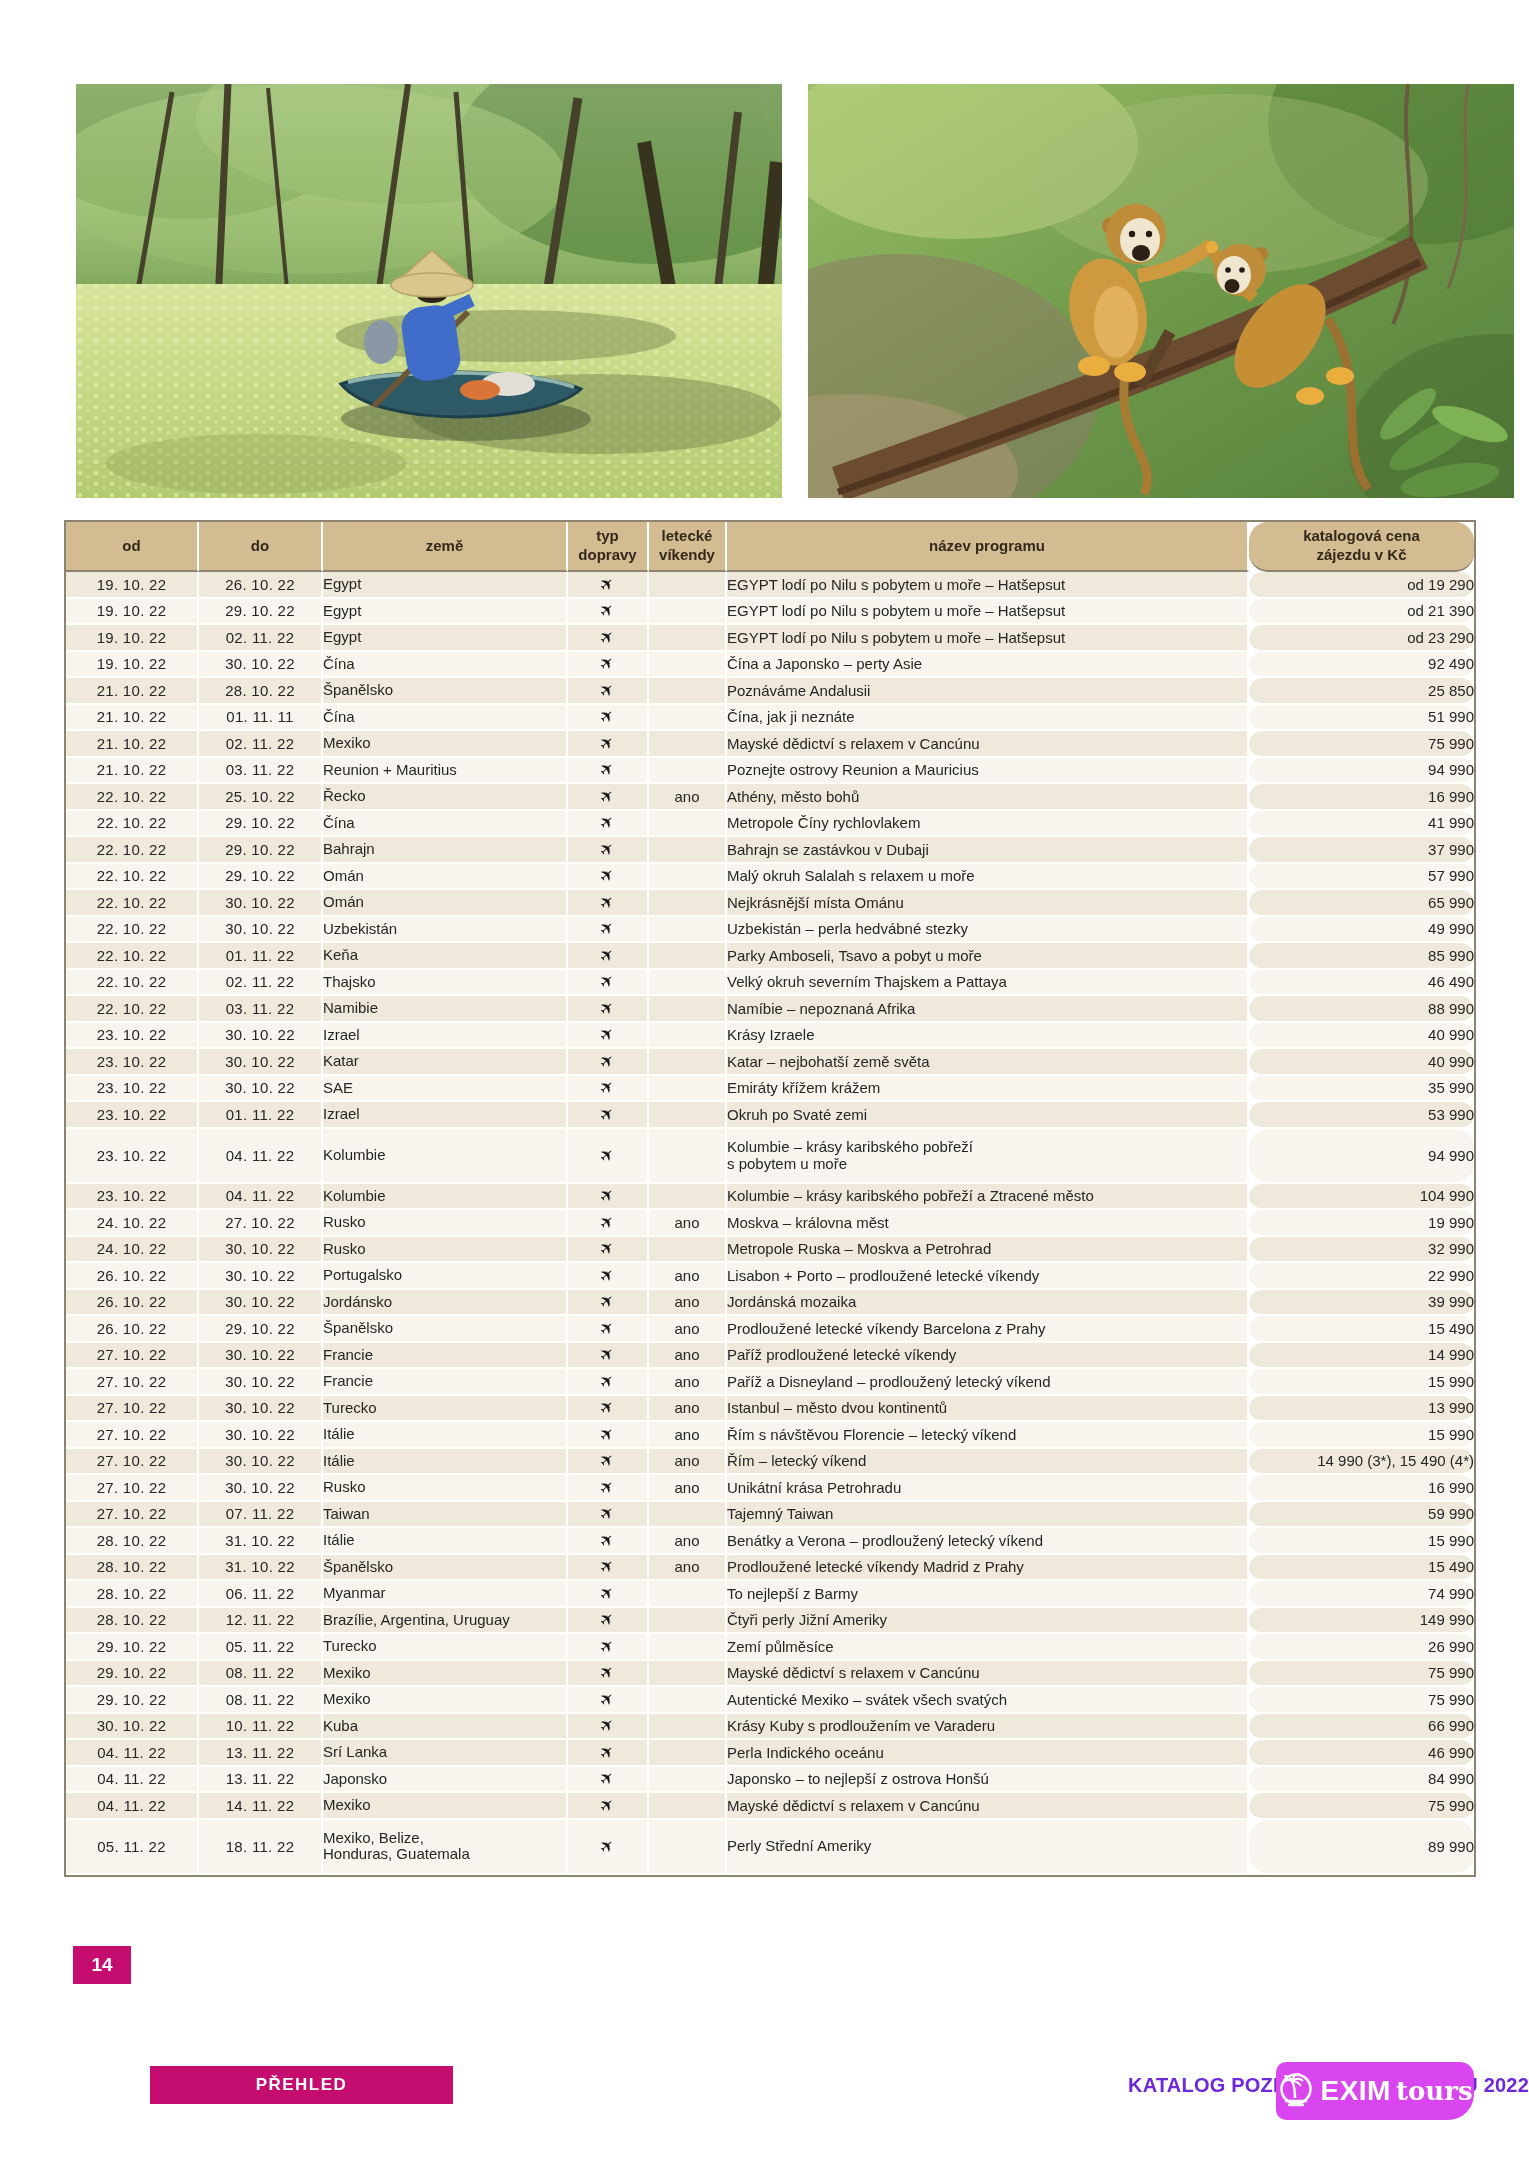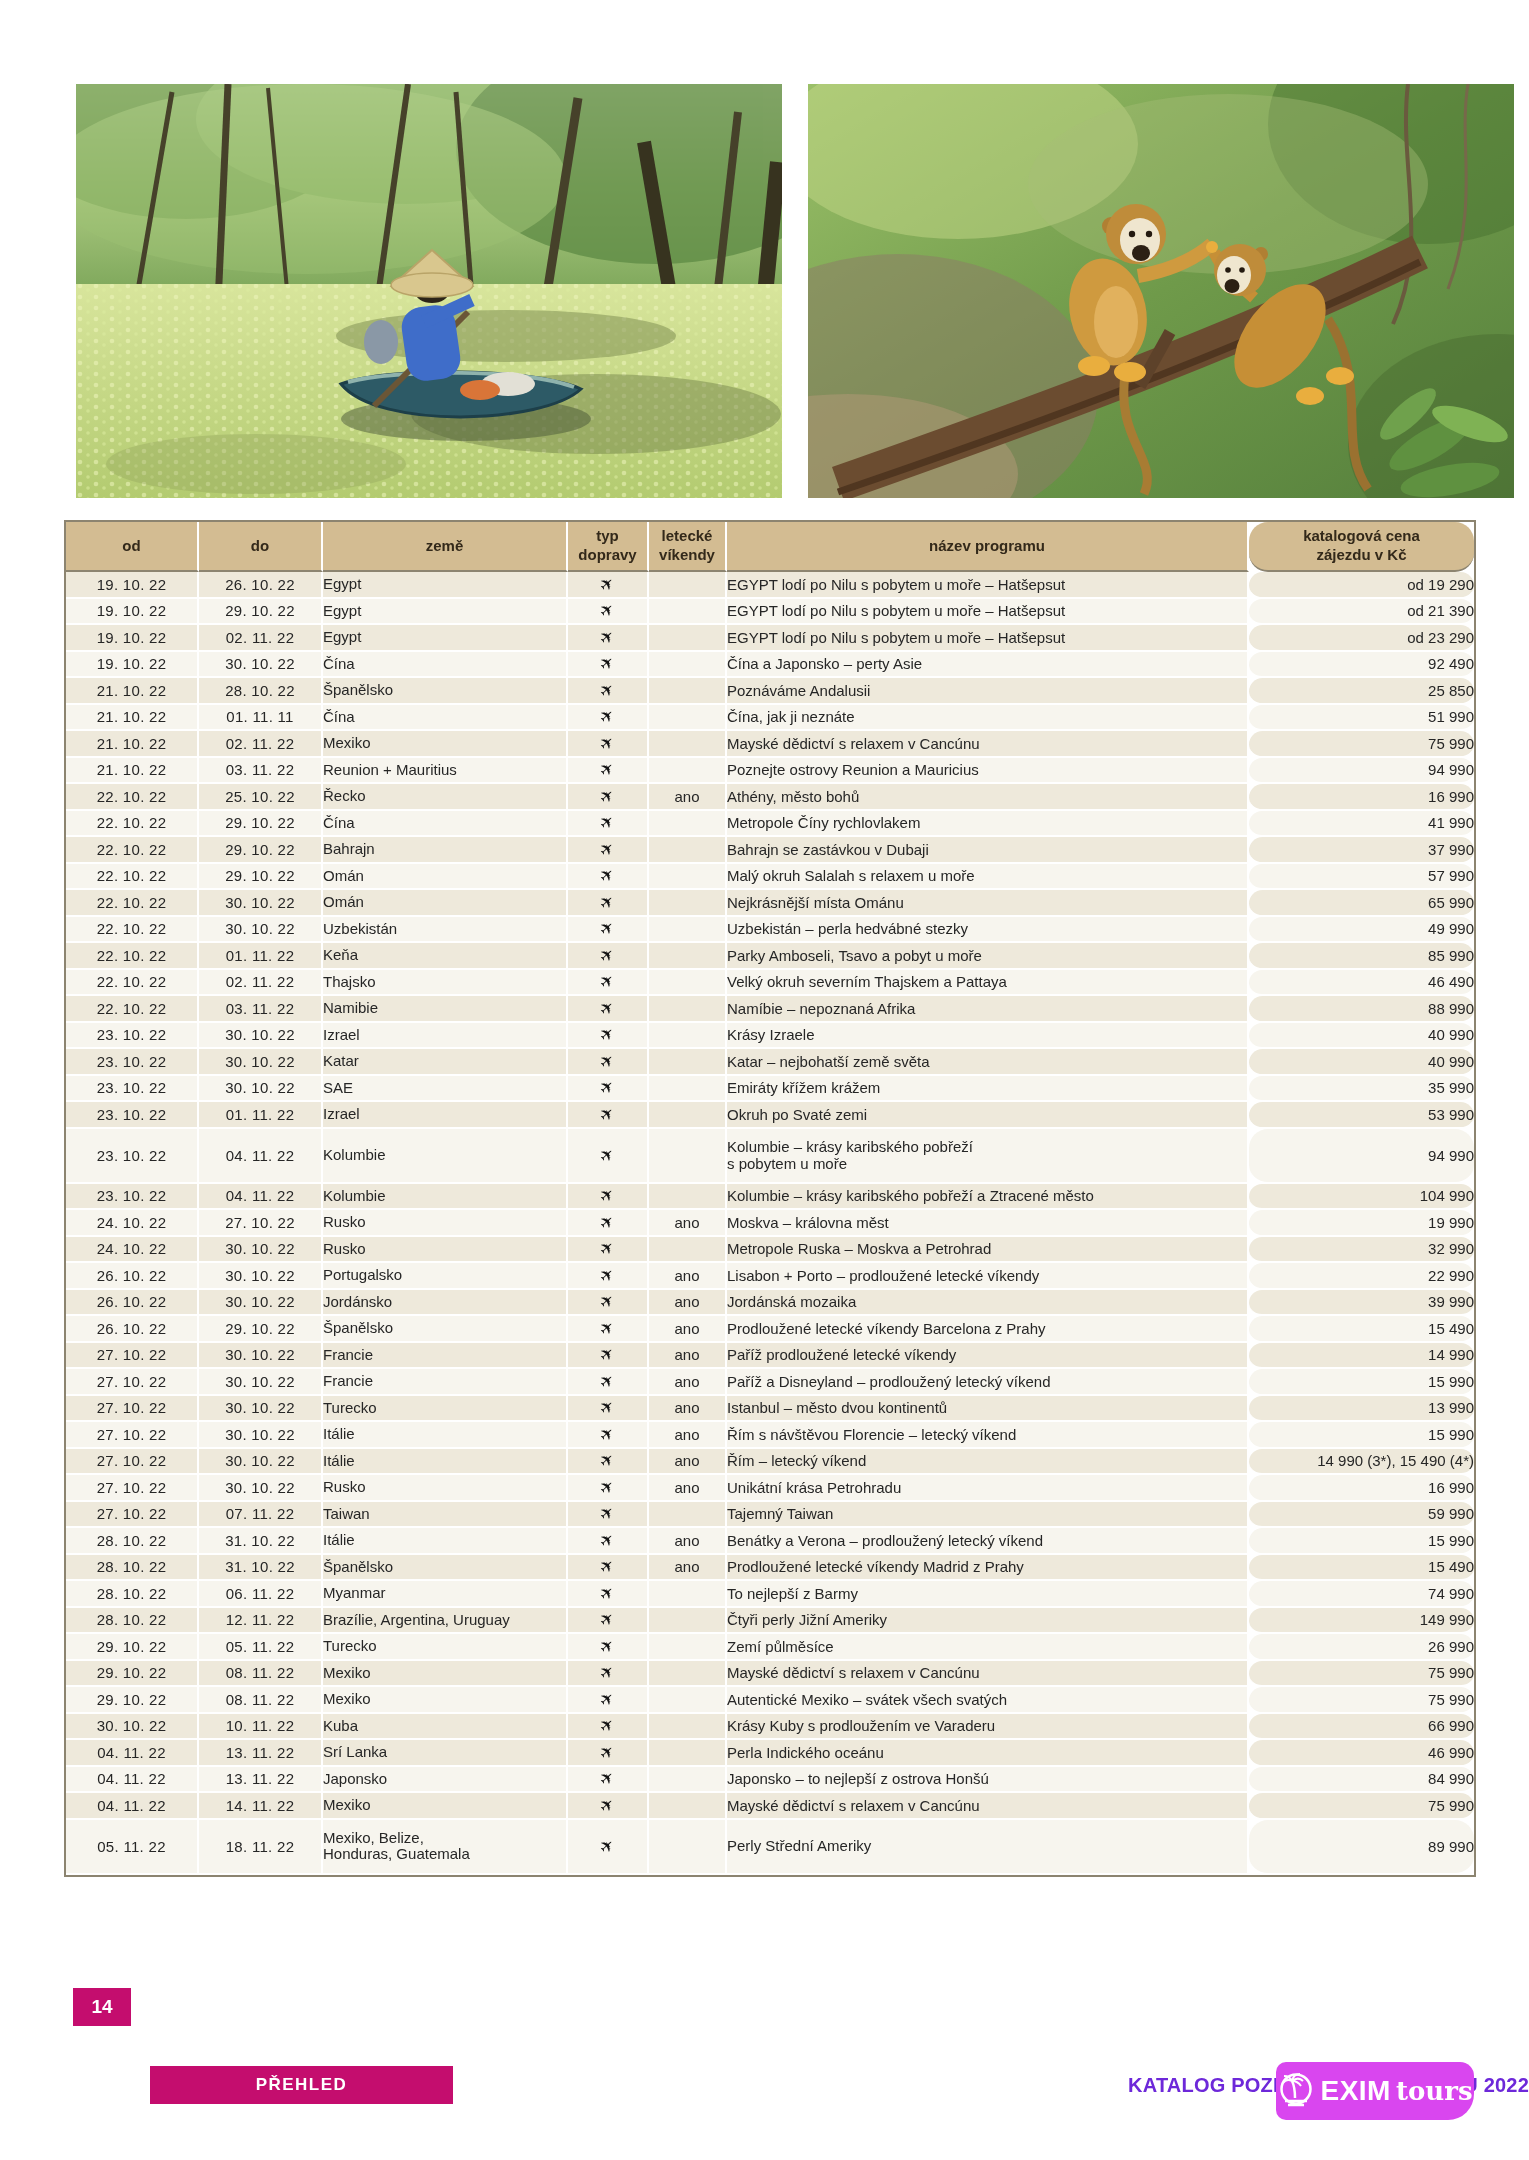--- a/index.html
+++ b/index.html
@@ -50,21 +50,21 @@
   }
   .c-vik{text-align:center;}
   .c-prog{padding-left:20px;padding-right:6px;white-space:pre-line;line-height:1.15;text-align:left;}
   .c-price{text-align:right;padding-right:12px;}
 
   
   .badge{
     position:absolute;background:#c40d6e;color:#ffffff;font-weight:bold;
     display:flex;align-items:center;justify-content:center;
   }
-  #pagenum{left:73px;top:1988px;width:58px;height:38px;font-size:19px;}
+  #pagenum{left:73px;top:1946px;width:58px;height:38px;font-size:19px;}
   #prehled{left:150px;top:2066px;width:303px;height:38px;font-size:17px;letter-spacing:1.5px;}
   #cat-title{
     position:absolute;left:0;right:0;top:2074px;text-align:right;
     color:#6d28d9;font-weight:bold;font-size:20px;letter-spacing:0.2px;
   }
   #logo{
     position:absolute;left:1276px;top:2062px;width:198px;height:58px;
     background:#d946ef;border-radius:10px 14px 26px 10px;
     display:flex;align-items:center;justify-content:center;gap:5px;color:#fff;
   }

